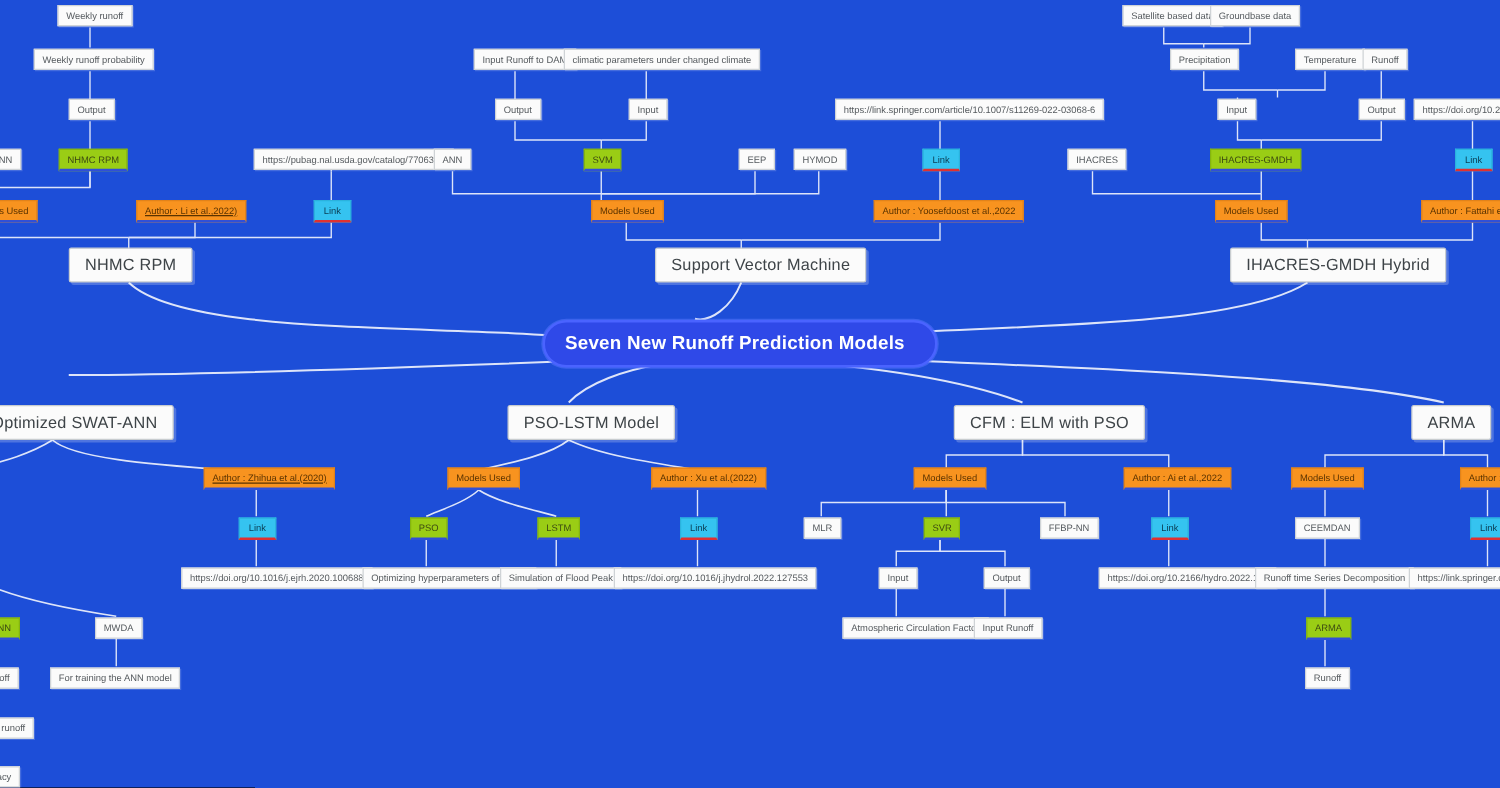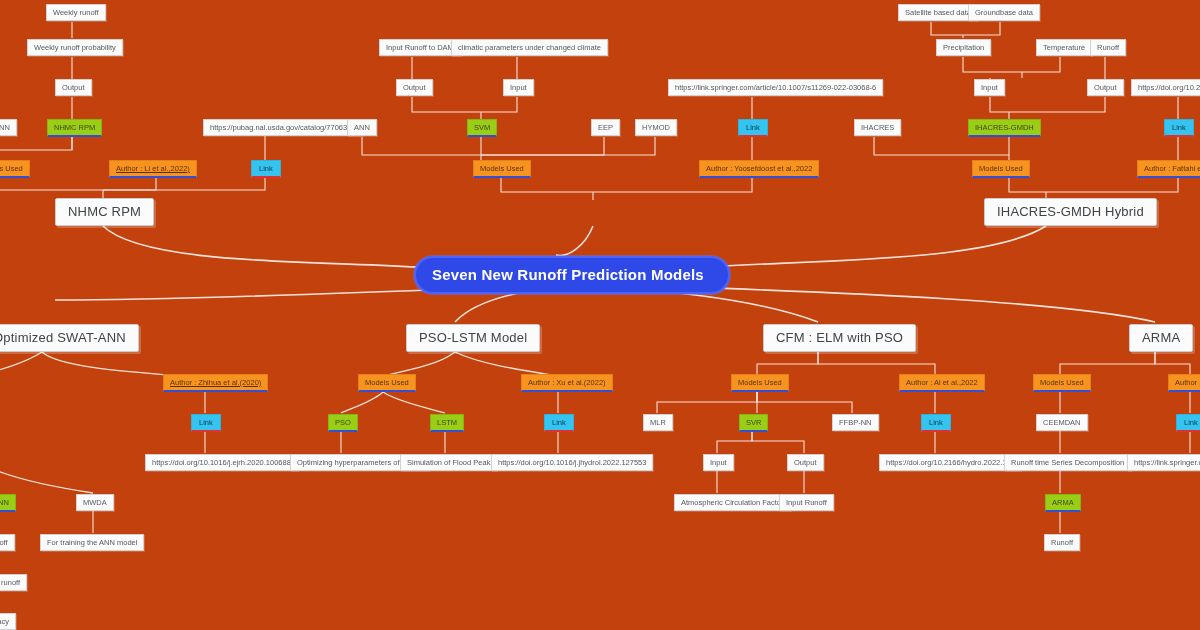--- a/index.html
+++ b/index.html
@@ -6,21 +6,21 @@
   html, body {
     margin: 0; padding: 0;
     background: #000000;
     width: 1200px; height: 630px;
     overflow: hidden;
     font-family: "Liberation Sans", sans-serif;
   }
   #stage {
     position: relative;
     width: 1200px; height: 630px;
-    background: #c2410c;
+    background: #1d4ed8;
   }
   #edges {
     position: absolute; left: 0; top: 0;
     width: 1200px; height: 630px;
     pointer-events: none;
   }
   .node {
     position: absolute;
     display: flex;
     align-items: center;
@@ -263,20 +263,23 @@
   </div>
   <div class="node n-plain" style="left:668px; top:79px;">
     <span>https://link.springer.com/article/10.1007/s11269-022-03068-6</span>
   </div>
   <div class="node n-cyan" style="left:738px; top:119px;">
     <span>Link</span>
   </div>
   <div class="node n-orange" style="left:699px; top:160px;">
     <span>Author : Yoosefdoost et al.,2022</span>
   </div>
+  <div class="node n-title" style="left:524px; top:198px;">
+    <span>Support Vector Machine</span>
+  </div>
 
   <div class="node n-plain" style="left:898px; top:4px;">
     <span>Satellite based data</span>
   </div>
   <div class="node n-plain" style="left:968px; top:4px;">
     <span>Groundbase data</span>
   </div>
   <div class="node n-plain" style="left:936px; top:39px;">
     <span>Precipitation</span>
   </div>
@@ -307,21 +310,21 @@
   <div class="node n-orange" style="left:972px; top:160px;">
     <span>Models Used</span>
   </div>
   <div class="node n-orange" style="left:1137px; top:160px;">
     <span>Author : Fattahi et al.,</span>
   </div>
   <div class="node n-title" style="left:984px; top:198px;">
     <span>IHACRES-GMDH Hybrid</span>
   </div>
 
-  <div class="node n-root" style="left:414px; top:256px;padding-left:16px;">
+  <div class="node n-root" style="left:434px; top:256px;padding-left:16px;">
     <span>Seven New Runoff Prediction Models</span>
   </div>
 
   <div class="node n-title" style="left:-20px; top:324px;">
     <span>Optimized SWAT-ANN</span>
   </div>
   <div class="node n-orange" style="left:163px; top:374px;text-decoration:underline;">
     <span>Author : Zhihua et al.(2020)</span>
   </div>
   <div class="node n-cyan" style="left:191px; top:414px;">

